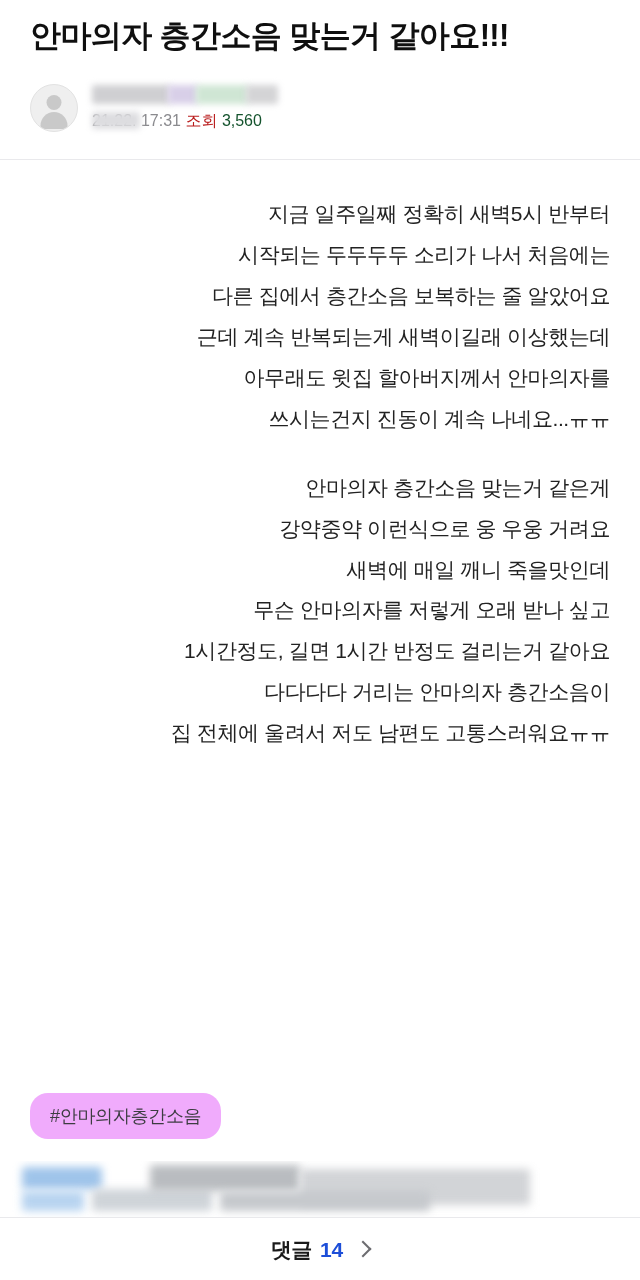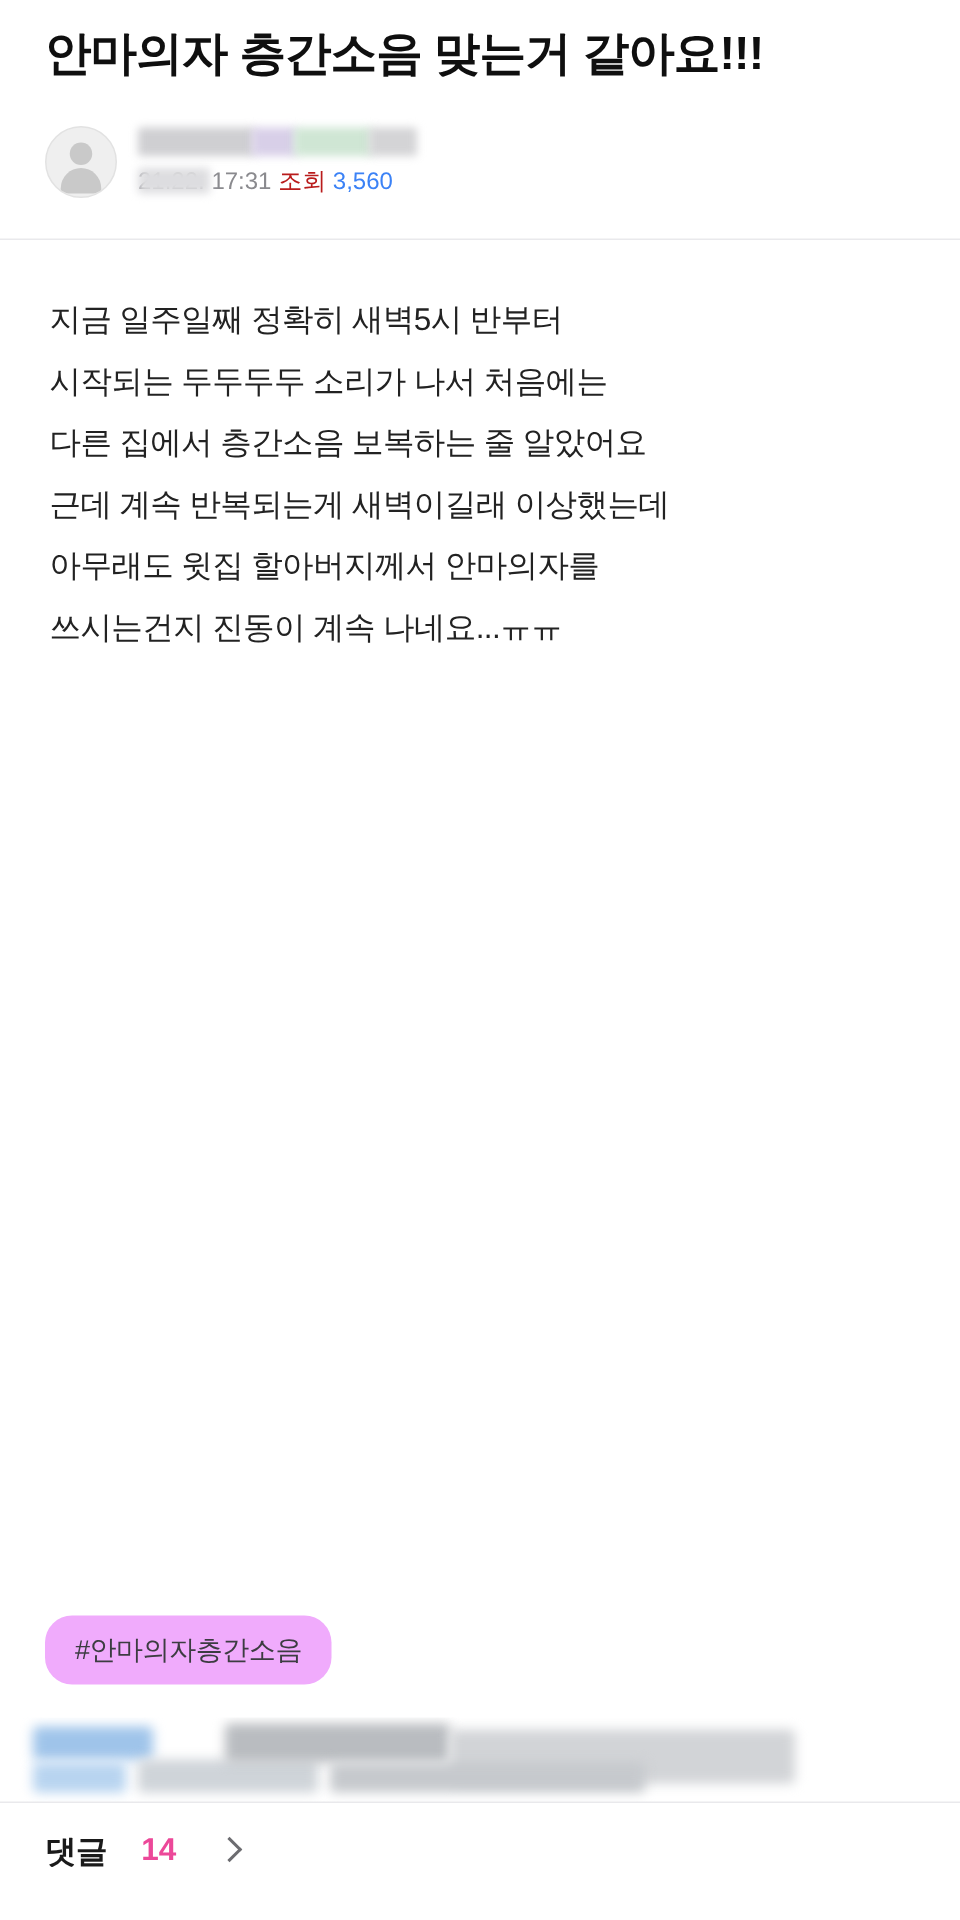--- a/index.html
+++ b/index.html
@@ -112,37 +112,38 @@
     position: absolute;
     left: 0;
     top: 1px;
     width: 48px;
     height: 17px;
     background: #dddde0;
     filter: blur(3px);
     border-radius: 2px;
   }
   .views-label { color: #b91c1c; }
-  .views-count { color: #3b82f6; }
+  .views-count { color: #14532d; }
 
   
   .divider {
     height: 1px;
     background: #e9e9ec;
     margin: 27px 0 0 0;
   }
 
   
   .post-body {
     padding: 34px 30px 0 33px;
     font-size: 21px;
     line-height: 1.95;
     color: #222;
     letter-spacing: -0.4px;
     flex: 1 1 auto;
+    text-align: right;
   }
   .para {
     margin: 0 0 28px 0;
     white-space: pre-line;
   }
   .para:last-child { margin-bottom: 0; }
 
   
   .tag-row {
     padding: 20px 30px 0 30px;
@@ -177,33 +178,34 @@
   .bb6 { left: 220px; top: 30px; width: 210px; height: 20px; background: #c6c9cd; }
 
   
   .comments-divider {
     height: 1px;
     background: #e9e9ec;
   }
   .comments-bar {
     display: flex;
     align-items: center;
-    padding: 18px 30px 32px 30px;
-    gap: 23px;
+    padding: 18px 30px 16px 30px;
+    gap: 8px;
+    justify-content: center;
   }
   .comments-label {
     font-size: 21px;
     font-weight: 700;
     color: #1a1a1a;
     letter-spacing: -0.4px;
   }
   .comments-count {
     font-size: 21px;
     font-weight: 700;
-    color: #ec4899;
+    color: #1d4ed8;
   }
   .chev {
     width: 10px;
     height: 10px;
     border-right: 2px solid #6c6c70;
     border-bottom: 2px solid #6c6c70;
     transform: rotate(-45deg);
     margin-left: 6px;
     margin-bottom: 2px;
   }
@@ -239,20 +241,27 @@
 
   <div class="divider"></div>
 
   <div class="post-body">
     <p class="para">지금 일주일째 정확히 새벽5시 반부터
 시작되는 두두두두 소리가 나서 처음에는
 다른 집에서 층간소음 보복하는 줄 알았어요
 근데 계속 반복되는게 새벽이길래 이상했는데
 아무래도 윗집 할아버지께서 안마의자를
 쓰시는건지 진동이 계속 나네요...ㅠㅠ</p>
+    <p class="para">안마의자 층간소음 맞는거 같은게
+강약중약 이런식으로 웅 우웅 거려요
+새벽에 매일 깨니 죽을맛인데
+무슨 안마의자를 저렇게 오래 받나 싶고
+1시간정도, 길면 1시간 반정도 걸리는거 같아요
+다다다다 거리는 안마의자 층간소음이
+집 전체에 울려서 저도 남편도 고통스러워요ㅠㅠ</p>
   </div>
 
   <div class="tag-row">
     <span class="hashtag">#안마의자층간소음</span>
   </div>
 
   <div class="blur-banner">
     <span class="bb bb1"></span>
     <span class="bb bb2"></span>
     <span class="bb bb3"></span>

